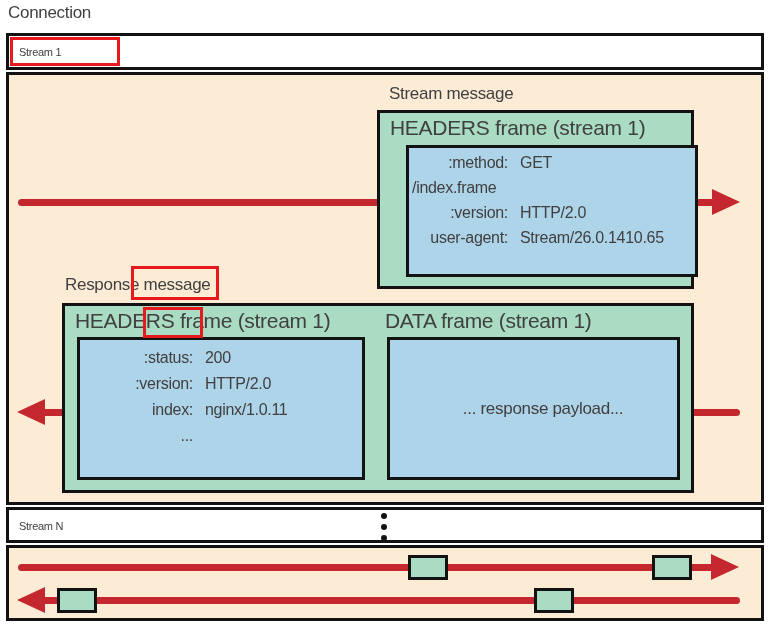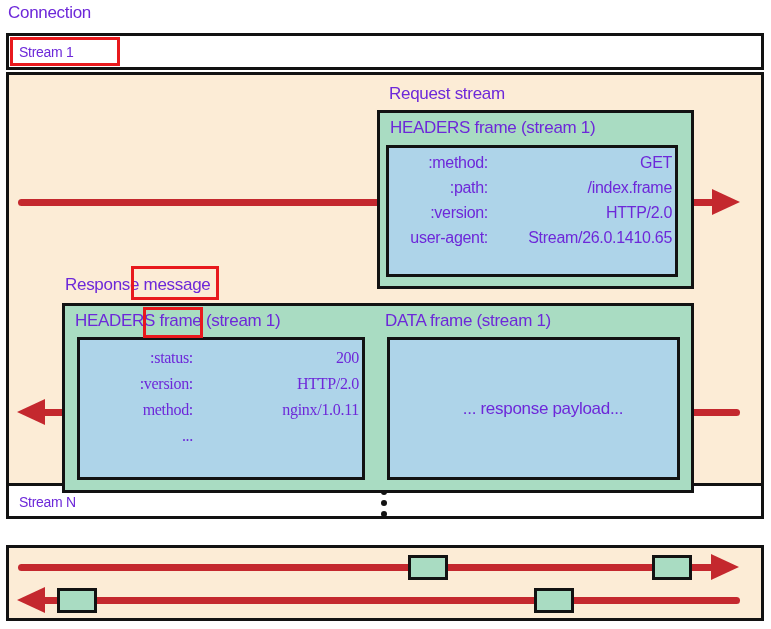--- a/index.html
+++ b/index.html
@@ -1,39 +1,39 @@
 <!DOCTYPE html>
 <html style="--peach: #fcecd6; --green: #a9dcc2; --blue: #aed4e9; --arrow_red: #c4282e; --annotation_red: #e8191d;"><head>
 <meta charset="utf-8">
 <style>
   html,body{margin:0;padding:0;background:#fff;}
   #stage{
     position:relative;width:771px;height:629px;background:#ffffff;
     font-family:"Liberation Sans","DejaVu Sans",sans-serif;
-    color:#6d28d9;letter-spacing:-0.3px;overflow:hidden;
+    color:#404040;letter-spacing:-0.3px;overflow:hidden;
   }
   .box{position:absolute;border:3px solid #121212;box-sizing:border-box;}
   .white-box{background:#ffffff;}
   .peach-box{background:var(--peach);}
   .green-box{background:var(--green);z-index:2;}
   .blue-box{position:absolute;border:3px solid #121212;box-sizing:border-box;background:var(--blue);}
   .lbl{position:absolute;font-size:17px;line-height:20px;white-space:nowrap;}
-  .frame-title{position:absolute;font-size:17px;line-height:22px;white-space:nowrap;}
-  .stream-lbl{position:absolute;left:10px;top:5px;font-size:14px;line-height:22px;}
+  .frame-title{position:absolute;font-size:21px;line-height:22px;white-space:nowrap;}
+  .stream-lbl{position:absolute;left:10px;top:5px;font-size:11px;line-height:22px;}
   .ann-rect{position:absolute;border:3px solid var(--annotation_red);box-sizing:border-box;z-index:10;background:transparent;}
   .arrow-line{position:absolute;height:7px;background:var(--arrow_red);z-index:1;}
   .cap-left{border-radius:4px 0 0 4px;}
   .cap-right{border-radius:0 4px 4px 0;}
   .head-right{position:absolute;width:0;height:0;border-top:13px solid transparent;border-bottom:13px solid transparent;border-left:28px solid var(--arrow_red);z-index:1;}
   .head-left{position:absolute;width:0;height:0;border-top:13px solid transparent;border-bottom:13px solid transparent;border-right:28px solid var(--arrow_red);z-index:1;}
   .chip{position:absolute;width:40px;height:25px;border:3px solid #121212;box-sizing:border-box;background:var(--green);z-index:2;}
   .hdr-grid{position:absolute;display:flex;flex-direction:column;font-size:16px;}
   .hrow{display:grid;column-gap:12px;}
   .hkey{text-align:right;white-space:nowrap;}
-  .hval{text-align:right;white-space:nowrap;}
+  .hval{text-align:left;white-space:nowrap;}
   .req-grid{left:3px;right:3px;top:2px;}
   .req-grid .hrow{grid-template-columns:96px 1fr;line-height:25px;}
   .resp-grid{left:3px;right:3px;top:5px;}
   .resp-grid .hrow{grid-template-columns:110px 1fr;line-height:26px;}
   .payload{position:absolute;inset:0;display:flex;align-items:center;justify-content:center;font-size:17px;padding-left:19px;}
   .dot{position:absolute;width:6px;height:6px;border-radius:50%;background:#121212;}
 </style>
 </head>
 <body>
 
@@ -44,32 +44,31 @@
   <div class="box white-box" style="left:6px;top:33px;width:758px;height:37px;">
     <div class="stream-lbl">Stream 1</div>
     <div class="ann-rect" style="left:1px;top:1px;width:110px;height:29px;"></div>
   </div>
 
   <div class="box peach-box" style="left:6px;top:72px;width:758px;height:433px;">
 
     <div class="arrow-line cap-left" style="left:9px;top:124px;width:697px;"></div>
     <div class="head-right" style="left:703px;top:114px;"></div>
 
-    <div class="lbl" style="left:380px;top:9px;">Request stream</div>
+    <div class="lbl" style="left:380px;top:9px;">Stream message</div>
 
     <div class="box green-box" style="left:368px;top:35px;width:317px;height:179px;">
       <div class="frame-title" style="left:10px;top:4px;">HEADERS frame (stream 1)</div>
-      <div class="blue-box" style="left:6px;top:32px;width:292px;height:132px;padding-left:12px;">
+      <div class="blue-box" style="left:26px;top:32px;width:292px;height:132px;padding-left:12px;">
         <div class="hdr-grid req-grid">
           <div class="hrow">
             <span class="hkey">:method:</span>
             <span class="hval">GET</span>
           </div>
           <div class="hrow">
-            <span class="hkey">:path:</span>
             <span class="hval">/index.frame</span>
           </div>
           <div class="hrow">
             <span class="hkey">:version:</span>
             <span class="hval">HTTP/2.0</span>
           </div>
           <div class="hrow">
             <span class="hkey">user-agent:</span>
             <span class="hval">Stream/26.0.1410.65</span>
           </div>
@@ -81,48 +80,48 @@
     <div class="head-left" style="left:8px;top:324px;"></div>
 
     <div class="lbl" style="left:56px;top:200px;">Response message</div>
     <div class="ann-rect" style="left:122px;top:191px;width:88px;height:34px;"></div>
     <div class="ann-rect" style="left:134px;top:232px;width:60px;height:31px;"></div>
 
     <div class="box green-box" style="left:53px;top:228px;width:632px;height:190px;">
       <div class="frame-title" style="left:10px;top:4px;">HEADERS frame (stream 1)</div>
       <div class="frame-title" style="left:320px;top:4px;">DATA frame (stream 1)</div>
 
-      <div class="blue-box" style="left:12px;top:31px;width:288px;height:143px;font-family:Liberation Serif, serif;">
+      <div class="blue-box" style="left:12px;top:31px;width:288px;height:143px;">
         <div class="hdr-grid resp-grid">
           <div class="hrow">
             <span class="hkey">:status:</span>
             <span class="hval">200</span>
           </div>
           <div class="hrow">
             <span class="hkey">:version:</span>
             <span class="hval">HTTP/2.0</span>
           </div>
           <div class="hrow">
-            <span class="hkey">method:</span>
+            <span class="hkey">index:</span>
             <span class="hval">nginx/1.0.11</span>
           </div>
           <div class="hrow">
             <span class="hkey">...</span>
             <span class="hval"></span>
           </div>
         </div>
       </div>
 
       <div class="blue-box" style="left:322px;top:31px;width:293px;height:143px;">
         <div class="payload">... response payload...</div>
       </div>
     </div>
   </div>
 
-  <div class="box white-box" style="left:6px;top:483px;width:758px;height:36px;">
+  <div class="box white-box" style="left:6px;top:507px;width:758px;height:36px;">
     <div class="stream-lbl">Stream N</div>
     <div>
       <div class="dot" style="left:372px;top:3px;"></div>
       <div class="dot" style="left:372px;top:14px;"></div>
       <div class="dot" style="left:372px;top:25px;"></div>
     </div>
   </div>
 
   <div class="box peach-box" style="left:6px;top:545px;width:758px;height:76px;">
 

